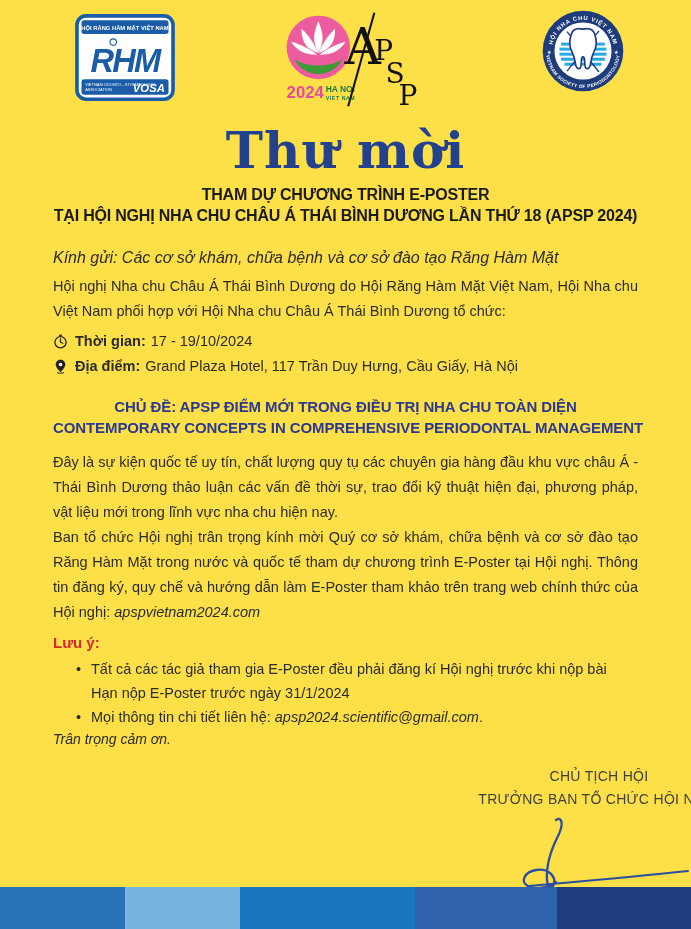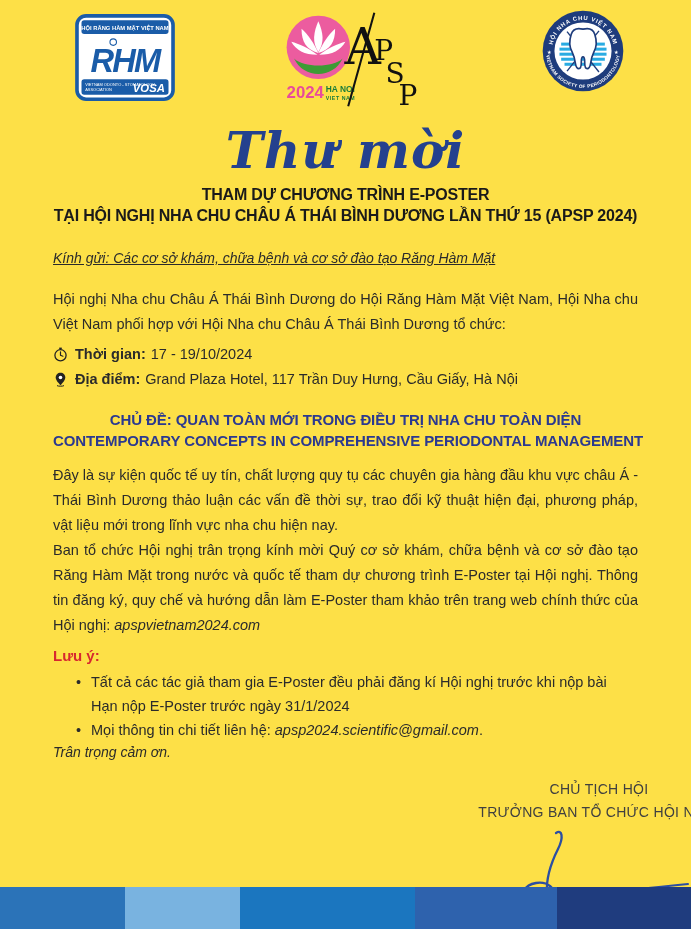--- a/index.html
+++ b/index.html
@@ -8,29 +8,29 @@
     font-family:"Liberation Sans",sans-serif;color:#2b2b2b;overflow:hidden;
   }
   
   .logo-row{position:relative;height:120px;}
   .logo-rhm{position:absolute;left:75px;top:14px;}
   .logo-apsp{position:absolute;left:281px;top:8px;}
   .logo-vsp{position:absolute;left:541px;top:9px;}
   
   .script-title{
     margin-top:4px;text-align:center;
-    font-family:"DejaVu Serif",serif;font-style:italic;font-weight:bold;
+    font-family:"DejaVu Serif",serif;font-weight:bold;
     font-size:50px;line-height:54px;color:#24418E;letter-spacing:1px;
   }
   .heading{margin-top:6px;text-align:center;font-weight:bold;color:#1A1A1A;}
   .heading .h-line{font-size:16px;line-height:21px;white-space:nowrap;letter-spacing:-0.2px;}
   
   .content{padding:0 53px;}
-  .salutation{margin-top:22px;font-style:italic;font-size:14px;line-height:20px;text-decoration:underline;}
-  .intro{margin-top:19px;font-size:14.5px;line-height:25px;text-align:justify;}
+  .salutation{margin-top:22px;font-style:italic;font-size:16px;line-height:20px;}
+  .intro{margin-top:6px;font-size:14.5px;line-height:25px;text-align:justify;}
   .info-line{font-size:14.5px;line-height:25px;display:flex;align-items:center;}
   .info-line .icon{width:15px;height:15px;margin-right:7px;flex:0 0 auto;}
   .info-label{font-weight:bold;margin-right:5px;text-align:center;}
   .theme{margin-top:17px;text-align:center;font-weight:bold;color:#2B3990;}
   .theme .t-line{font-size:15px;line-height:21px;white-space:nowrap;letter-spacing:-0.1px;}
   .body-par{margin-top:12px;font-size:14.5px;line-height:25px;text-align:justify;}
   .body-par.second{margin-top:0;}
   .em{font-style:italic;}
   .note-label{margin-top:9px;font-weight:bold;font-size:15px;color:#D7282F;}
   .bullets{margin-top:6px;font-size:14.5px;line-height:24px;}
@@ -115,21 +115,21 @@
       </text>
       <text x="7" y="53" font-size="6" fill="#ffffff">★</text>
       <text x="87" y="53" font-size="6" fill="#ffffff">★</text>
     </svg>
   </div>
 
   <div class="script-title">Thư mời</div>
 
   <div class="heading">
     <div class="h-line">THAM DỰ CHƯƠNG TRÌNH E-POSTER</div>
-    <div class="h-line">TẠI HỘI NGHỊ NHA CHU CHÂU Á THÁI BÌNH DƯƠNG LẦN THỨ 15 (APSP 2024)</div>
+    <div class="h-line">TẠI HỘI NGHỊ NHA CHU CHÂU Á THÁI BÌNH DƯƠNG LẦN THỨ 18 (APSP 2024)</div>
   </div>
 
   <div class="content">
 
     <div class="salutation">Kính gửi: Các cơ sở khám, chữa bệnh và cơ sở đào tạo Răng Hàm Mặt</div>
 
     <div class="intro">Hội nghị Nha chu Châu Á Thái Bình Dương do Hội Răng Hàm Mặt Việt Nam, Hội Nha chu Việt Nam phối hợp với Hội Nha chu Châu Á Thái Bình Dương tổ chức:</div>
 
     <div class="info-line" style="margin-top:5px;">
       <svg class="icon" viewBox="0 0 15 15">
@@ -145,21 +145,21 @@
       <svg class="icon" viewBox="0 0 15 15">
         <path d="M7.5,0.8 C4.7,0.8 2.7,2.9 2.7,5.6 C2.7,9 7.5,13.2 7.5,13.2 C7.5,13.2 12.3,9 12.3,5.6 C12.3,2.9 10.3,0.8 7.5,0.8 Z" fill="#222222"></path>
         <circle cx="7.5" cy="5.5" r="1.8" fill="#ffffff"></circle>
         <path d="M4,13.6 C5,14.4 10,14.4 11,13.6" fill="none" stroke="#222222" stroke-width="1"></path>
       </svg>
       <span class="info-label">Địa điểm:</span>
       <span>Grand Plaza Hotel, 117 Trần Duy Hưng, Cầu Giấy, Hà Nội</span>
     </div>
 
     <div class="theme">
-      <div class="t-line">CHỦ ĐỀ: QUAN TOÀN MỚI TRONG ĐIỀU TRỊ NHA CHU TOÀN DIỆN</div>
+      <div class="t-line">CHỦ ĐỀ: APSP ĐIỂM MỚI TRONG ĐIỀU TRỊ NHA CHU TOÀN DIỆN</div>
       <div class="t-line">CONTEMPORARY CONCEPTS IN COMPREHENSIVE PERIODONTAL MANAGEMENT</div>
     </div>
 
     <div class="body-par">Đây là sự kiện quốc tế uy tín, chất lượng quy tụ các chuyên gia hàng đầu khu vực châu Á - Thái Bình Dương thảo luận các vấn đề thời sự, trao đổi kỹ thuật hiện đại, phương pháp, vật liệu mới trong lĩnh vực nha chu hiện nay.</div>
 
     <div class="body-par second"><span>Ban tổ chức Hội nghị trân trọng kính mời Quý cơ sở khám, chữa bệnh và cơ sở đào tạo Răng Hàm Mặt trong nước và quốc tế tham dự chương trình E-Poster tại Hội nghị. Thông tin đăng ký, quy chế và hướng dẫn làm E-Poster tham khảo trên trang web chính thức của Hội nghị: </span><span class="em">apspvietnam2024.com</span></div>
 
     <div class="note-label">Lưu ý:</div>
 
     <div class="bullets">

